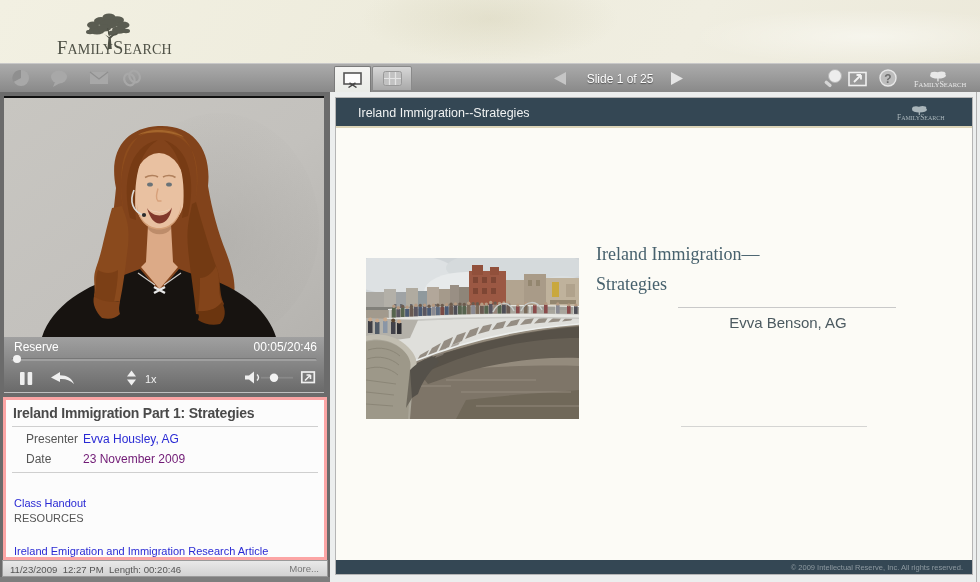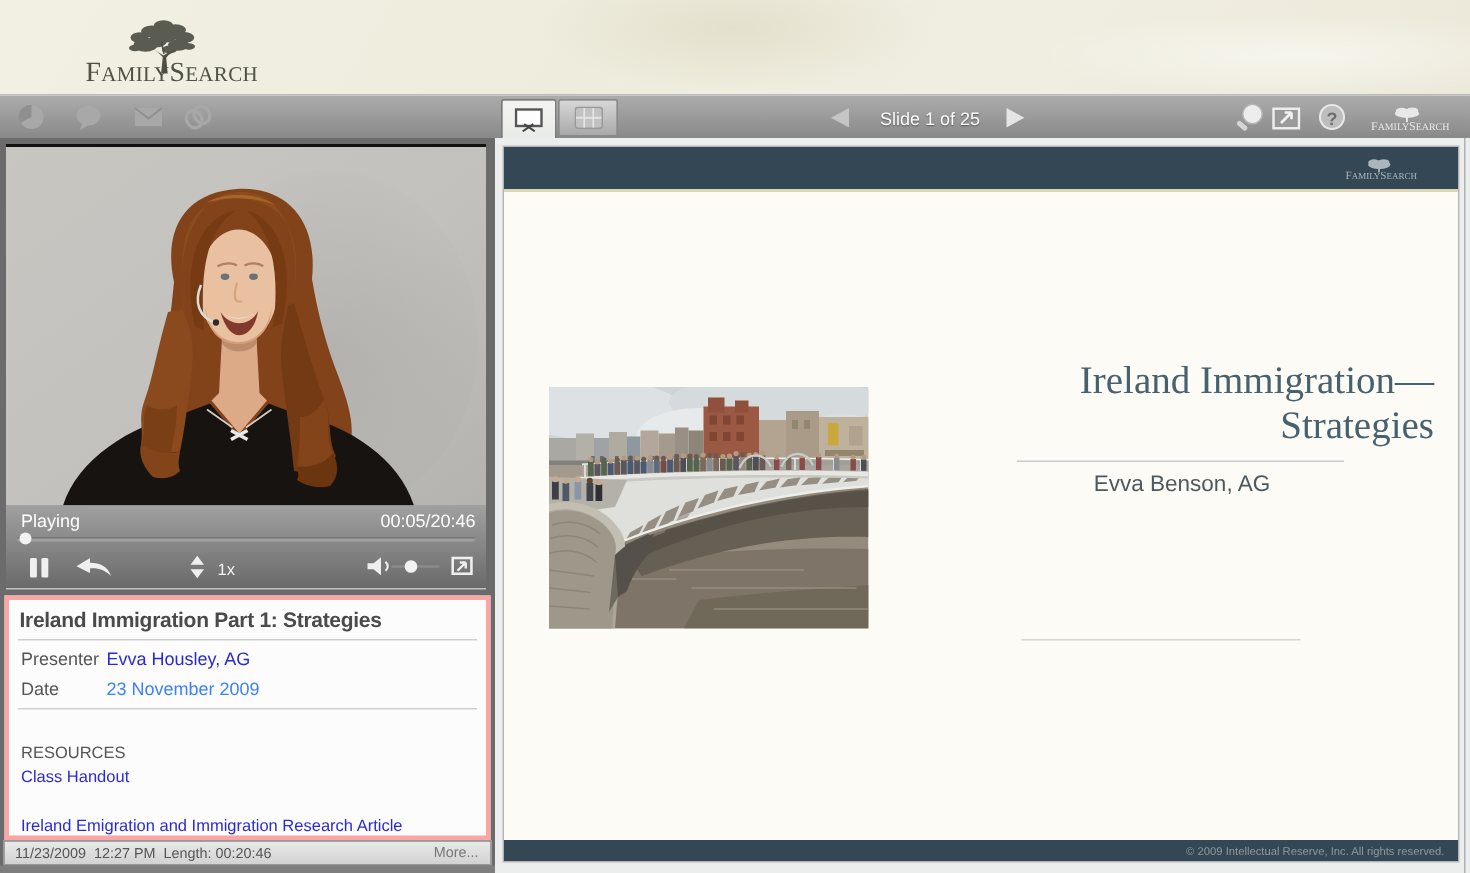--- a/index.html
+++ b/index.html
@@ -31,30 +31,30 @@
 #rightpanel { position:absolute; left:330px; top:92px; width:650px; height:490px; background:#eceeee; }
 #slide { position:absolute; left:5px; top:5px; width:638px; height:478px; background:#fcfbf6; border:1px solid #b5b5b5; }
 #slidehead { position:absolute; left:0; top:0; width:636px; height:30px; background:#344754;
   border-bottom:2px solid #ddd5b8; }
 #slidehead .t { position:absolute; left:22px; top:8px; color:#f0f2f2; font-size:12.5px; }
 #slidefoot { position:absolute; left:0; top:462px; width:636px; height:14px; background:#344754; }
 #slidefoot .c { position:absolute; right:9px; top:3px; color:#8d99a0; font-size:7.5px; }
 
 
 #photo { position:absolute; left:30px; top:160px; width:213px; height:161px; }
-#stitle { position:absolute; left:260px; top:141px; width:360px; text-align:right;
-  font-family:"Liberation Serif", serif; font-size:26px; line-height:30px; color:#47616d; }
+#stitle { position:absolute; left:260px; top:141px; width:360px; text-align:left;
+  font-family:"Liberation Serif", serif; font-size:18px; line-height:30px; color:#47616d; }
 #sline { position:absolute; left:342px; top:209px; width:218px; height:1px; background:#c9c9c9; }
 #sline2 { position:absolute; left:345px; top:328px; width:186px; height:1px; background:#d5d5d3; }
 #sby { position:absolute; left:272px; top:216px; width:360px; text-align:center; font-size:15px; color:#4c5a60; }
 
 
 #details .title { font-weight:bold; font-size:14px; color:#4a4a4a; padding:5px 0 5px 7px; letter-spacing:-0.2px; }
 #details hr { border:none; border-top:1px solid #cfcfcf; margin:0 6px; }
-#details table { margin:5px 0 0 8px; font-size:12px; border-spacing:0 0; }
+#details table { margin:5px 0 0 20px; font-size:12px; border-spacing:0 0; }
 #details td { padding:0 0 6px 0; }
 #details td.lab { color:#555; width:57px; }
 a { color:#2a2ad4; text-decoration:none; }
 .res { font-size:11px; line-height:14.5px; margin-left:8px; }
 </style>
 </head>
 <body>
 <div id="page">
 
   <div id="header">
@@ -197,21 +197,21 @@
         <path d="M134 92 C129 104 133 113 143 117" stroke="#dcdcd8" stroke-width="1.7" fill="none"></path>
         <circle cx="144" cy="117" r="2.1" fill="#2b2b2b"></circle>
 
         <path d="M138 175 L155 187 M181 175 L164 187" stroke="#cfccc8" stroke-width="1.2" fill="none"></path>
         <path d="M154 189 L165 195 M165 189 L154 195" stroke="#e9e9e9" stroke-width="2.4"></path>
       </g>
       </svg>
     </div>
 
     <div id="controls">
-      <div style="position:absolute;left:10px;top:3px;color:#fff;font-size:12px;">Playing</div>
+      <div style="position:absolute;left:10px;top:3px;color:#fff;font-size:12px;">Reserve</div>
       <div style="position:absolute;right:7px;top:3px;color:#fff;font-size:12px;padding-left:47px;">00:05/20:46</div>
       <div style="position:absolute;left:7px;top:21px;width:306px;height:3px;background:#9f9f9f;border-radius:2px;box-shadow:0 1px 0 #777 inset;"></div>
       <div style="position:absolute;left:9px;top:18px;width:8px;height:8px;background:#f2f2f2;border-radius:50%;"></div>
       <svg style="position:absolute;left:16px;top:33px" width="300" height="18" viewBox="0 0 300 18">
         <g fill="#efefef">
           <rect x="0" y="2" width="4.6" height="13" rx="1"></rect>
           <rect x="7.6" y="2" width="4.6" height="13" rx="1"></rect>
           <path d="M40 2 L31 7.5 L40 12 L40 9 C45 8.5 50 10 54 14 C52 8 47 5.2 40 5.2 Z"></path>
           <path d="M107 6.5 L111.5 0.5 L116 6.5 Z"></path>
           <path d="M107 9.5 L111.5 15.5 L116 9.5 Z"></path>
@@ -230,43 +230,44 @@
       <div class="title">Ireland Immigration Part 1: Strategies</div>
       <hr>
       <table>
         <tbody>
             <tr>
               <td class="lab">Presenter</td>
               <td><a href="#">Evva Housley, AG</a></td>
             </tr>
         <tr>
               <td class="lab">Date</td>
-              <td style="color:#3b82f6">23 November 2009</td>
+              <td style="color:#701a75">23 November 2009</td>
             </tr>
       </tbody>
         </table>
       <hr>
       <div style="height:14px"></div>
       <div style="height:8px"></div>
+      <div class="res" style="margin-top:1px"><a href="#">Class Handout</a></div>
       <div class="res" style="color:#555">RESOURCES</div>
-      <div class="res" style="margin-top:1px"><a href="#">Class Handout</a></div>
       <div class="res" style="margin-top:19px"><a href="#">Ireland Emigration and Immigration Research Article</a></div>
     </div>
 
     <div id="statusbar">
       <span style="position:absolute;left:7px;top:3px">11/23/2009&nbsp; 12:27 PM&nbsp; Length: 00:20:46</span>
       <span style="position:absolute;right:8px;top:2px;color:#777">More...</span>
     </div>
     <div id="bottomstrip"></div>
   </div>
 
   <div id="rightpanel">
     <div style="position:absolute;left:646px;top:0;width:1px;height:490px;background:#b0b0b0;"></div>
     <div id="slide">
       <div id="slidehead">
+        <div class="t">Ireland Immigration--Strategies</div>
         <svg style="position:absolute;left:561px;top:7px" width="50" height="18" viewBox="0 0 50 18">
           <g fill="#aab6bb">
             <ellipse cx="22.5" cy="4.8" rx="7.5" ry="2.8"></ellipse>
             <ellipse cx="19" cy="3.2" rx="3.8" ry="2"></ellipse>
             <ellipse cx="25.5" cy="3" rx="3.8" ry="1.9"></ellipse>
             <rect x="21.7" y="6" width="1.2" height="4"></rect>
             <text x="0" y="14.5" font-family="Liberation Serif, serif" font-size="7.4">F<tspan font-size="6">AMILY</tspan>S<tspan font-size="6">EARCH</tspan></text>
           </g>
         </svg>
       </div>

